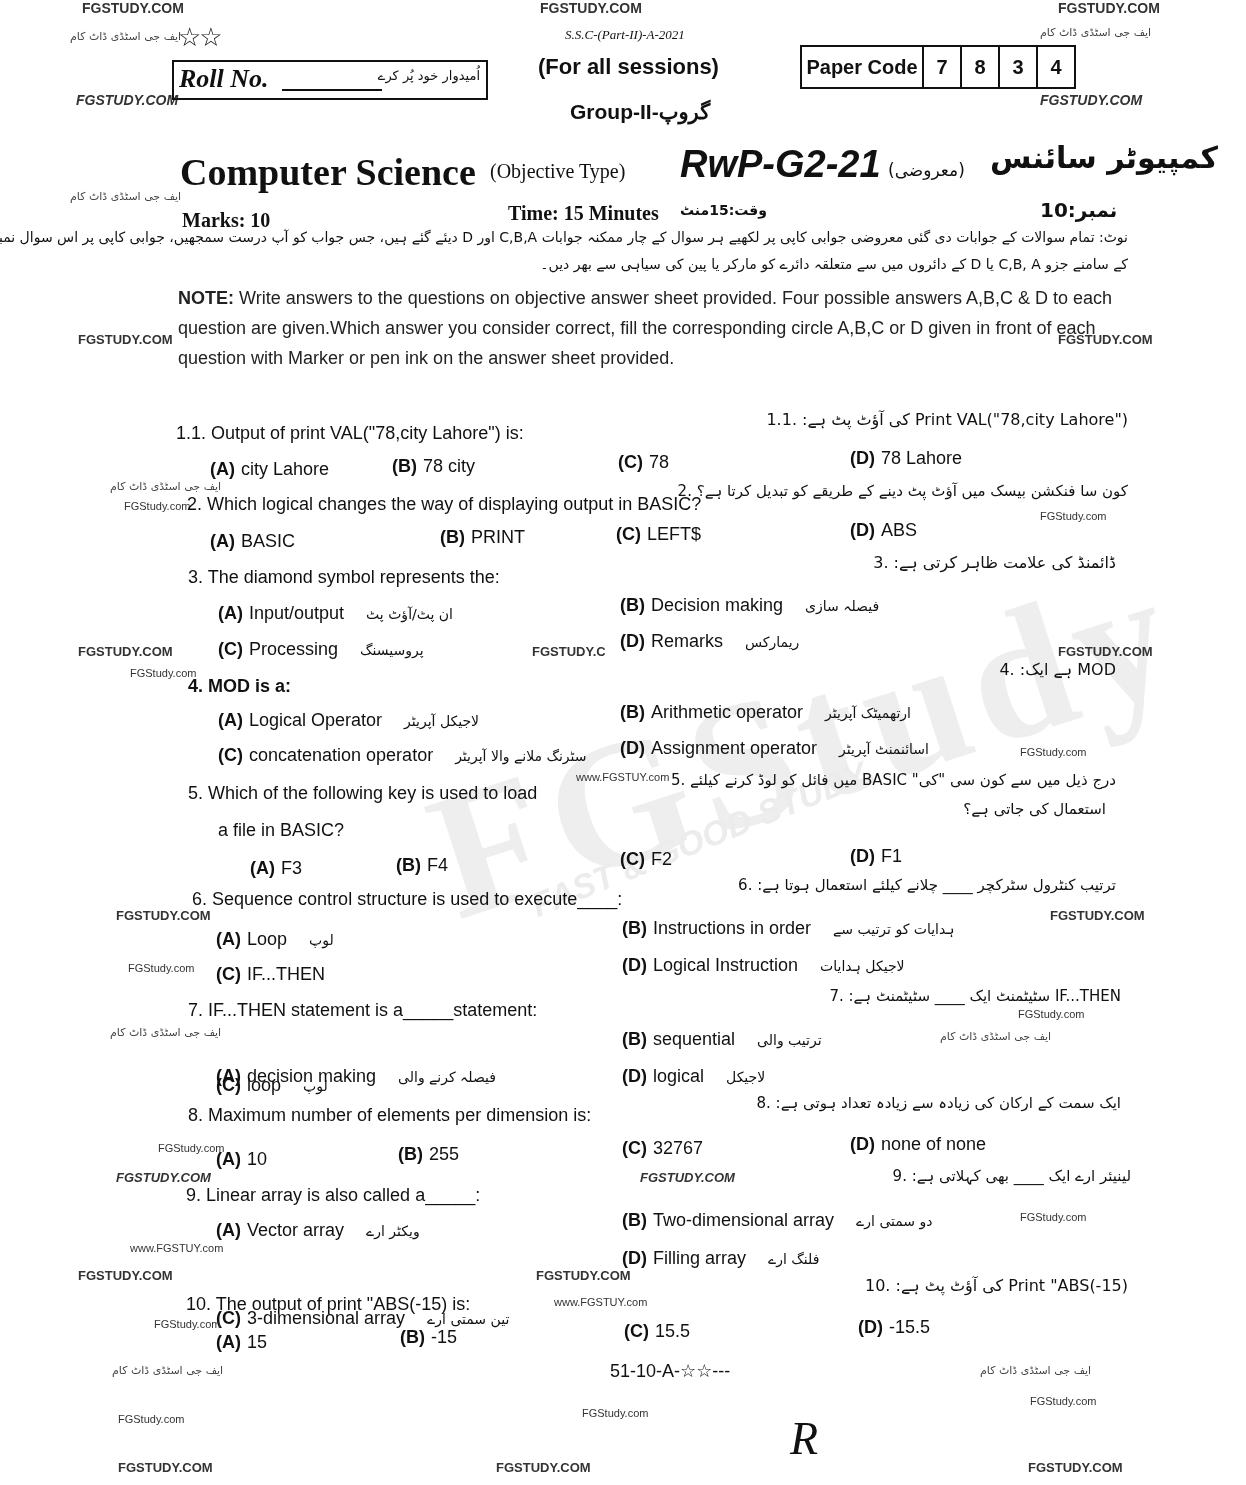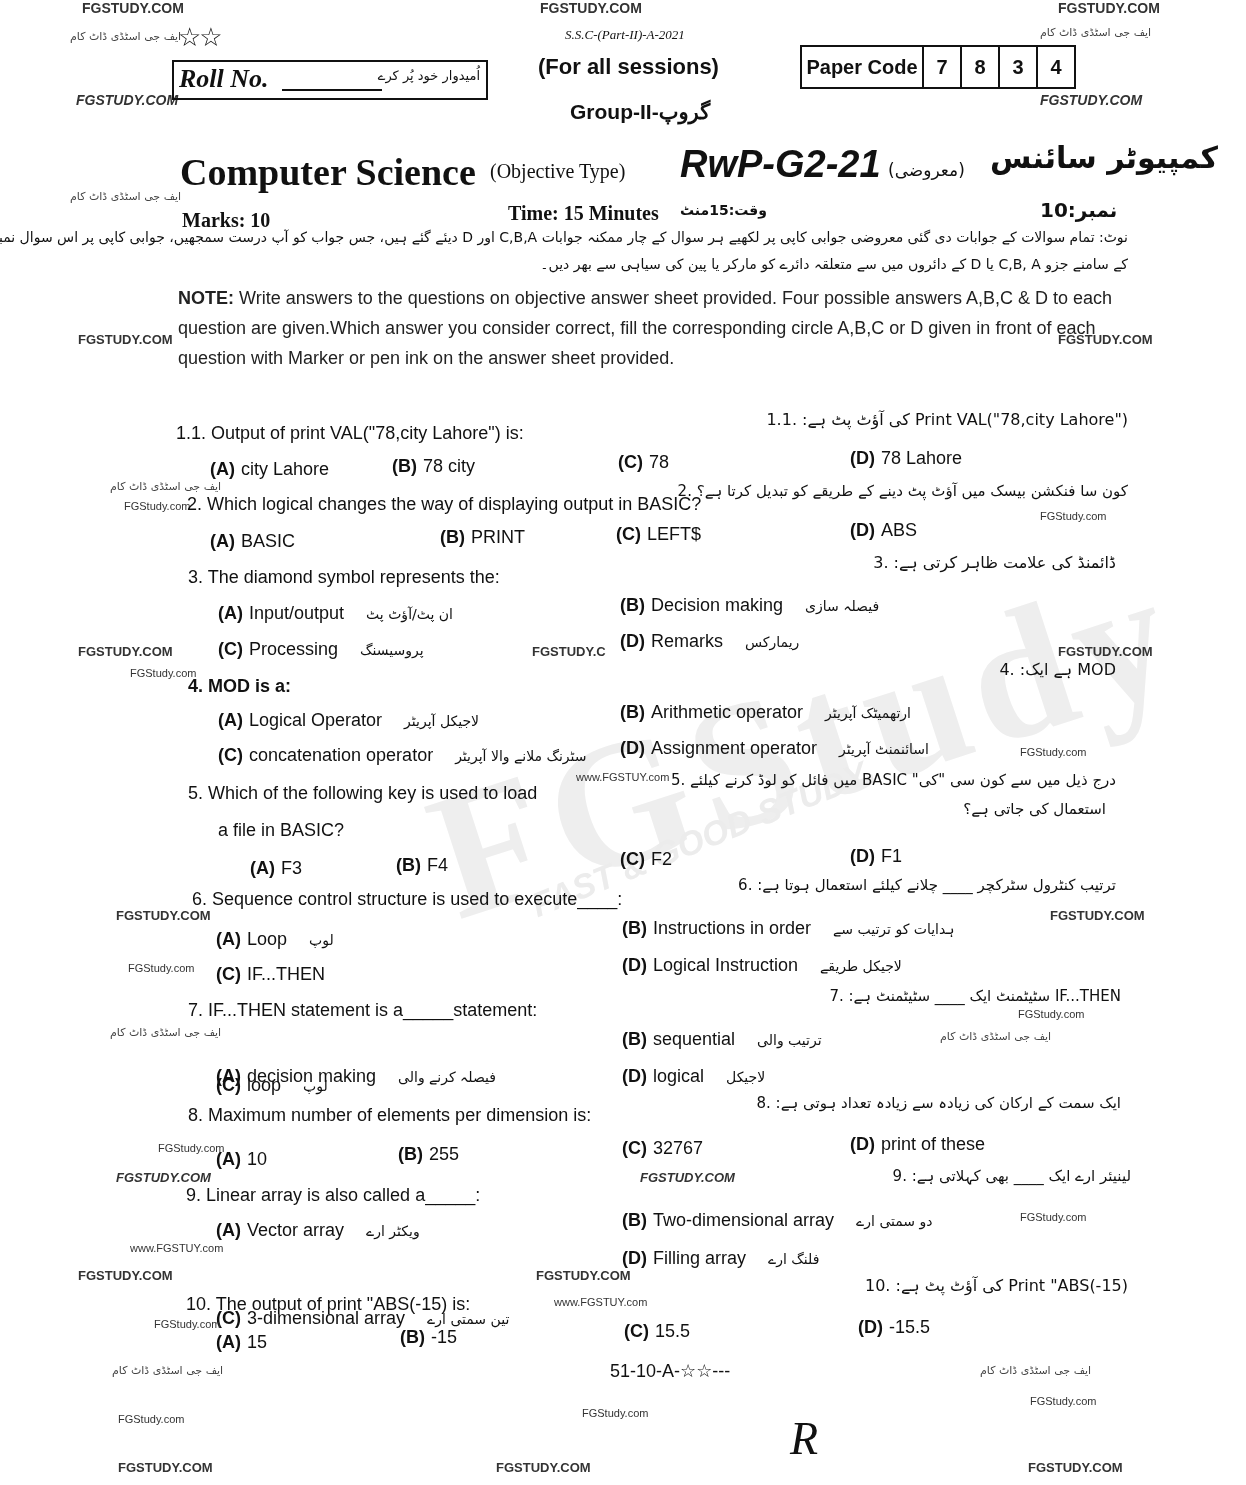--- a/index.html
+++ b/index.html
@@ -132,39 +132,39 @@
 <div class="abs opt" style="left:850px;top:846px;"><span class="lbl">(D)</span><span>F1</span></div>
 
 <div class="abs q" style="left:192px;top:889px;"><span>6.</span> <span>Sequence control structure is used to execute____:</span></div>
 <div class="abs urdu" style="right:130px;top:876px;font-size:15px;">ترتیب کنٹرول سٹرکچر ____ چلانے کیلئے استعمال ہوتا ہے: .6</div>
 <div class="abs wm" style="left:116px;top:908px;font-size:13px;">FGSTUDY.COM</div>
 <div class="abs wm" style="left:1050px;top:908px;font-size:13px;">FGSTUDY.COM</div>
 <div class="abs opt" style="left:216px;top:929px;"><span class="lbl">(A)</span><span>Loop</span><span class="ur">لوپ</span></div>
 <div class="abs opt" style="left:622px;top:918px;"><span class="lbl">(B)</span><span>Instructions in order</span><span class="ur">ہدایات کو ترتیب سے</span></div>
 <div class="abs wm-sm" style="left:128px;top:962px;">FGStudy.com</div>
 <div class="abs opt" style="left:216px;top:964px;"><span class="lbl">(C)</span><span>IF...THEN</span></div>
-<div class="abs opt" style="left:622px;top:955px;"><span class="lbl">(D)</span><span>Logical Instruction</span><span class="ur">لاجیکل طریقے</span></div>
+<div class="abs opt" style="left:622px;top:955px;"><span class="lbl">(D)</span><span>Logical Instruction</span><span class="ur">لاجیکل ہدایات</span></div>
 
 <div class="abs q" style="left:188px;top:1000px;"><span>7.</span> <span>IF...THEN statement is a_____statement:</span></div>
 <div class="abs urdu" style="right:125px;top:987px;font-size:15px;">IF...THEN سٹیٹمنٹ ایک ____ سٹیٹمنٹ ہے: .7</div>
 <div class="abs wm-sm" style="left:1018px;top:1008px;">FGStudy.com</div>
 <div class="abs urdu-sm" style="left:110px;top:1026px;">ایف جی اسٹڈی ڈاٹ کام</div>
 <div class="abs urdu-sm" style="left:940px;top:1030px;">ایف جی اسٹڈی ڈاٹ کام</div>
 <div class="abs opt" style="left:216px;top:1066px;"><span class="lbl">(A)</span><span>decision making</span><span class="ur">فیصلہ کرنے والی</span></div>
 <div class="abs opt" style="left:622px;top:1029px;"><span class="lbl">(B)</span><span>sequential</span><span class="ur">ترتیب والی</span></div>
 <div class="abs opt" style="left:216px;top:1075px;"><span class="lbl">(C)</span><span>loop</span><span class="ur">لوپ</span></div>
 <div class="abs opt" style="left:622px;top:1066px;"><span class="lbl">(D)</span><span>logical</span><span class="ur">لاجیکل</span></div>
 
 <div class="abs q" style="left:188px;top:1105px;"><span>8.</span> <span>Maximum number of elements per dimension is:</span></div>
 <div class="abs urdu" style="right:125px;top:1094px;font-size:15px;">ایک سمت کے ارکان کی زیادہ سے زیادہ تعداد ہوتی ہے: .8</div>
 <div class="abs wm-sm" style="left:158px;top:1142px;">FGStudy.com</div>
 <div class="abs opt" style="left:216px;top:1149px;"><span class="lbl">(A)</span><span>10</span></div>
 <div class="abs opt" style="left:398px;top:1144px;"><span class="lbl">(B)</span><span>255</span></div>
 <div class="abs opt" style="left:622px;top:1138px;"><span class="lbl">(C)</span><span>32767</span></div>
-<div class="abs opt" style="left:850px;top:1134px;"><span class="lbl">(D)</span><span>print of these</span></div>
+<div class="abs opt" style="left:850px;top:1134px;"><span class="lbl">(D)</span><span>none of none</span></div>
 
 <div class="abs wm wm-it" style="left:116px;top:1170px;font-size:13px;">FGSTUDY.COM</div>
 <div class="abs wm wm-it" style="left:640px;top:1170px;font-size:13px;">FGSTUDY.COM</div>
 <div class="abs q" style="left:186px;top:1185px;"><span>9.</span> <span>Linear array is also called a_____:</span></div>
 <div class="abs urdu" style="right:115px;top:1167px;font-size:15px;">لینیئر ارے ایک ____ بھی کہلاتی ہے: .9</div>
 <div class="abs opt" style="left:216px;top:1220px;"><span class="lbl">(A)</span><span>Vector array</span><span class="ur">ویکٹر ارے</span></div>
 <div class="abs opt" style="left:622px;top:1210px;"><span class="lbl">(B)</span><span>Two-dimensional array</span><span class="ur">دو سمتی ارے</span></div>
 <div class="abs wm-sm" style="left:1020px;top:1211px;">FGStudy.com</div>
 <div class="abs wm-sm" style="left:130px;top:1242px;">www.FGSTUY.com</div>
 <div class="abs opt" style="left:622px;top:1248px;"><span class="lbl">(D)</span><span>Filling array</span><span class="ur">فلنگ ارے</span></div>

